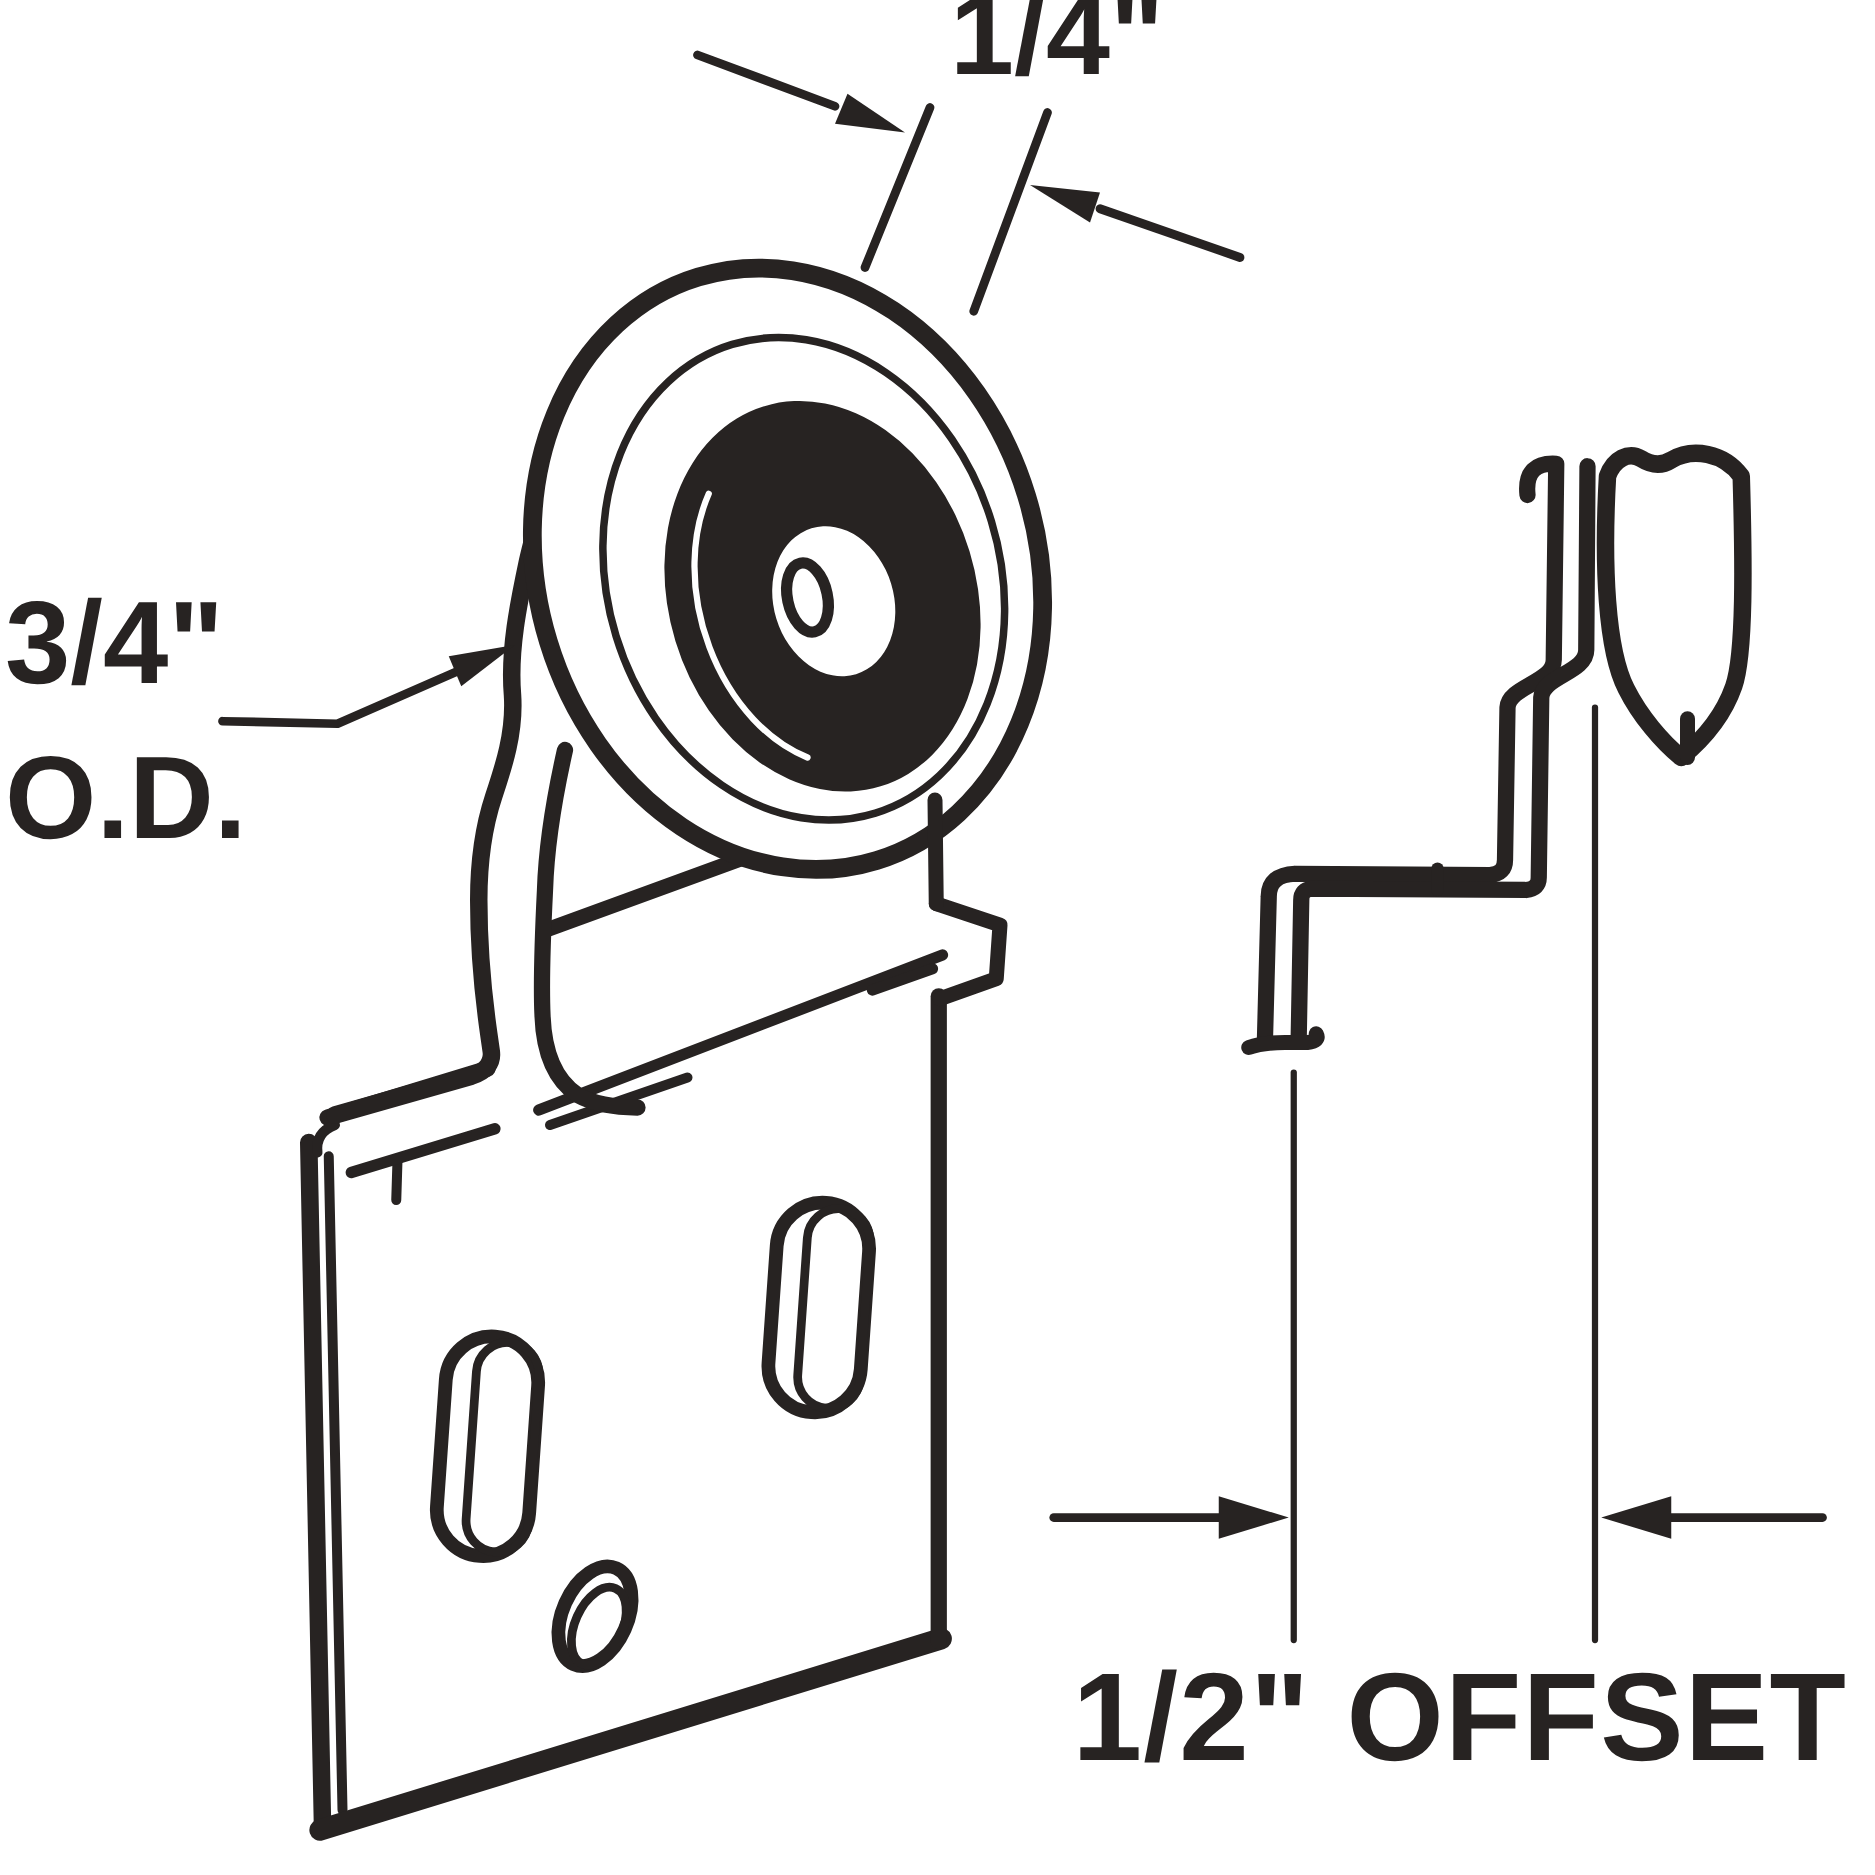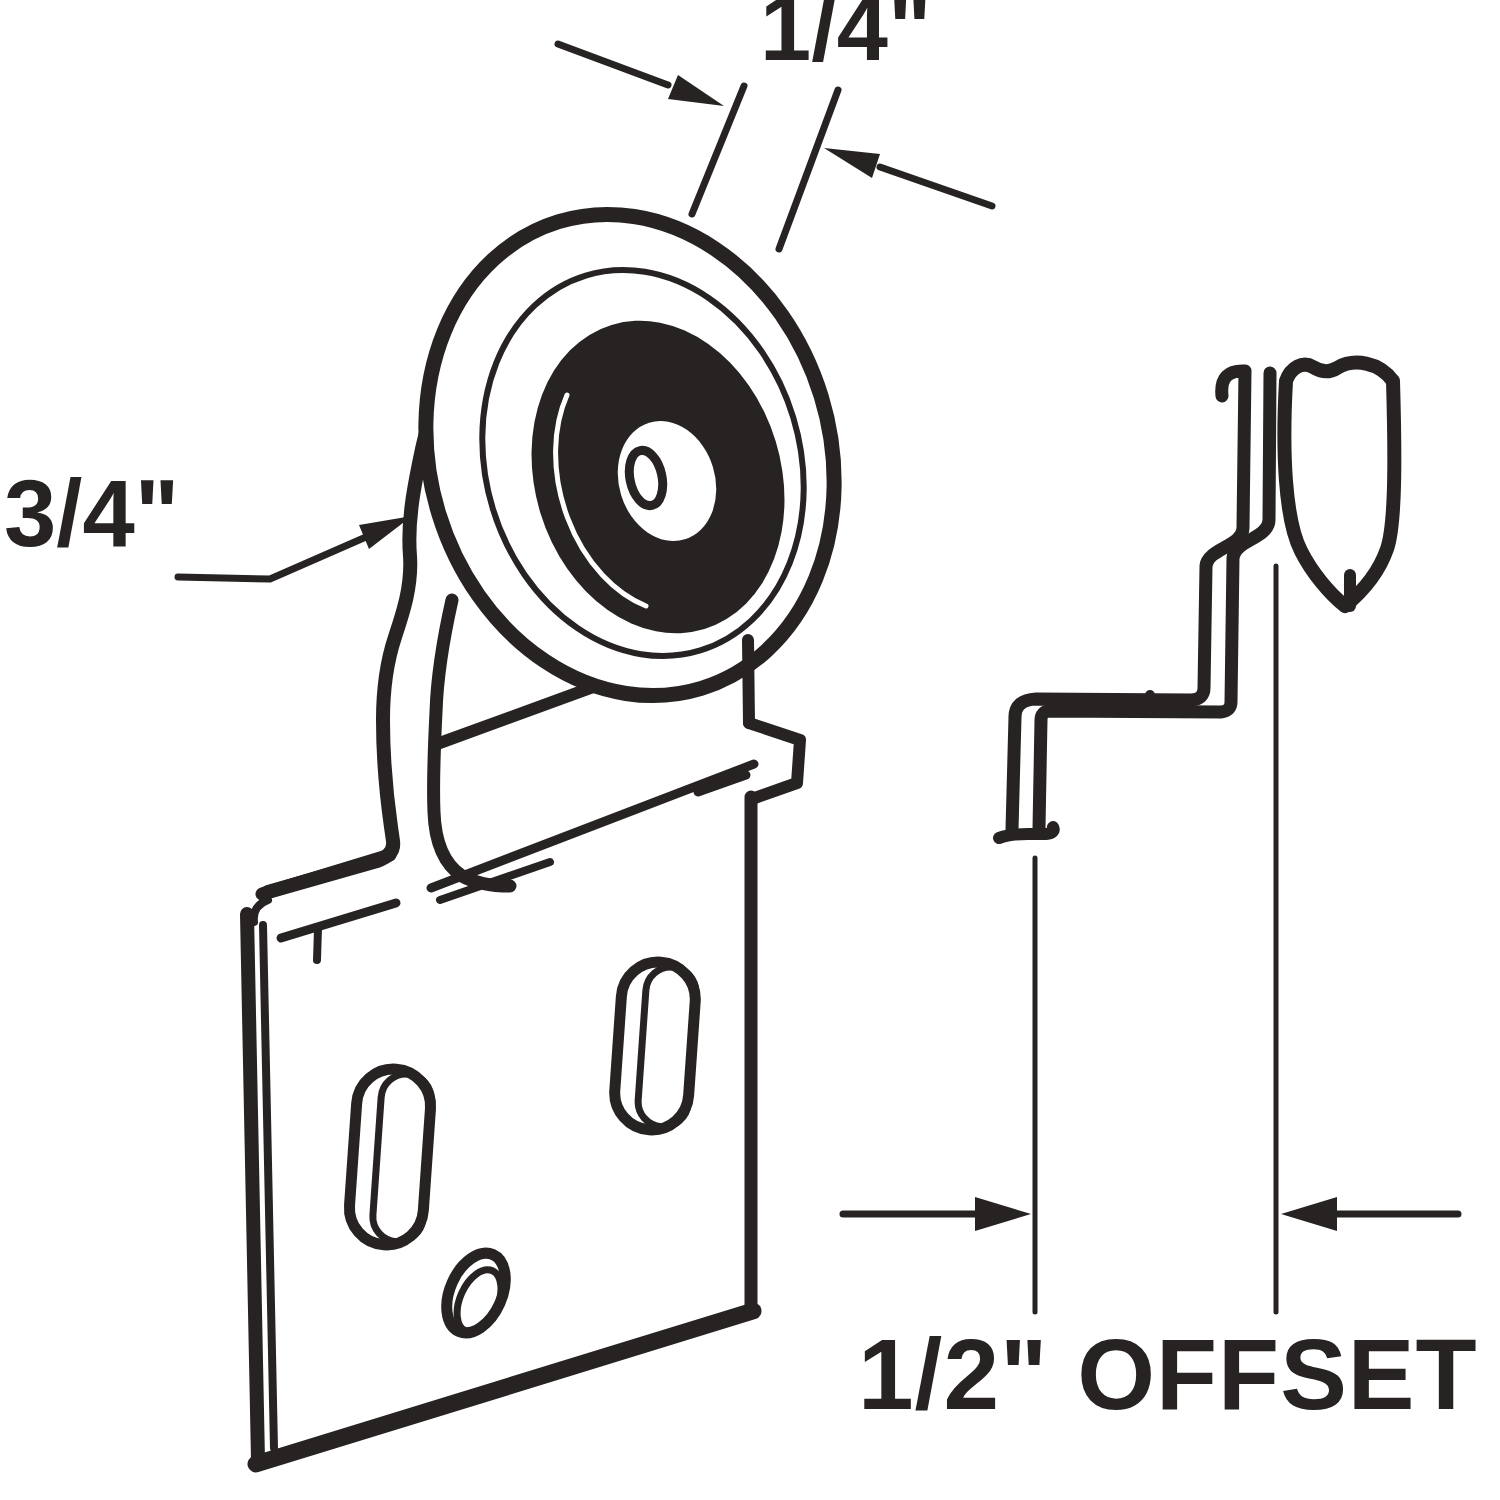--- a/index.html
+++ b/index.html
@@ -117,16 +117,17 @@
         <path d="M 1458,1214 L 1336,1214" stroke-width="7"></path>
         <polygon points="1281,1214 1337,1197 1337,1231" fill="#272322" stroke="none"></polygon>
       </g>
 
     </g>
   </svg>
 
   <div class="dim-label tread">1/4"</div>
   <div class="dim-label od">
     <div>3/4"</div>
+    <div>O.D.</div>
   </div>
   <div class="dim-label offset">1/2" OFFSET</div>
 
 </div>
 
 </body></html>

